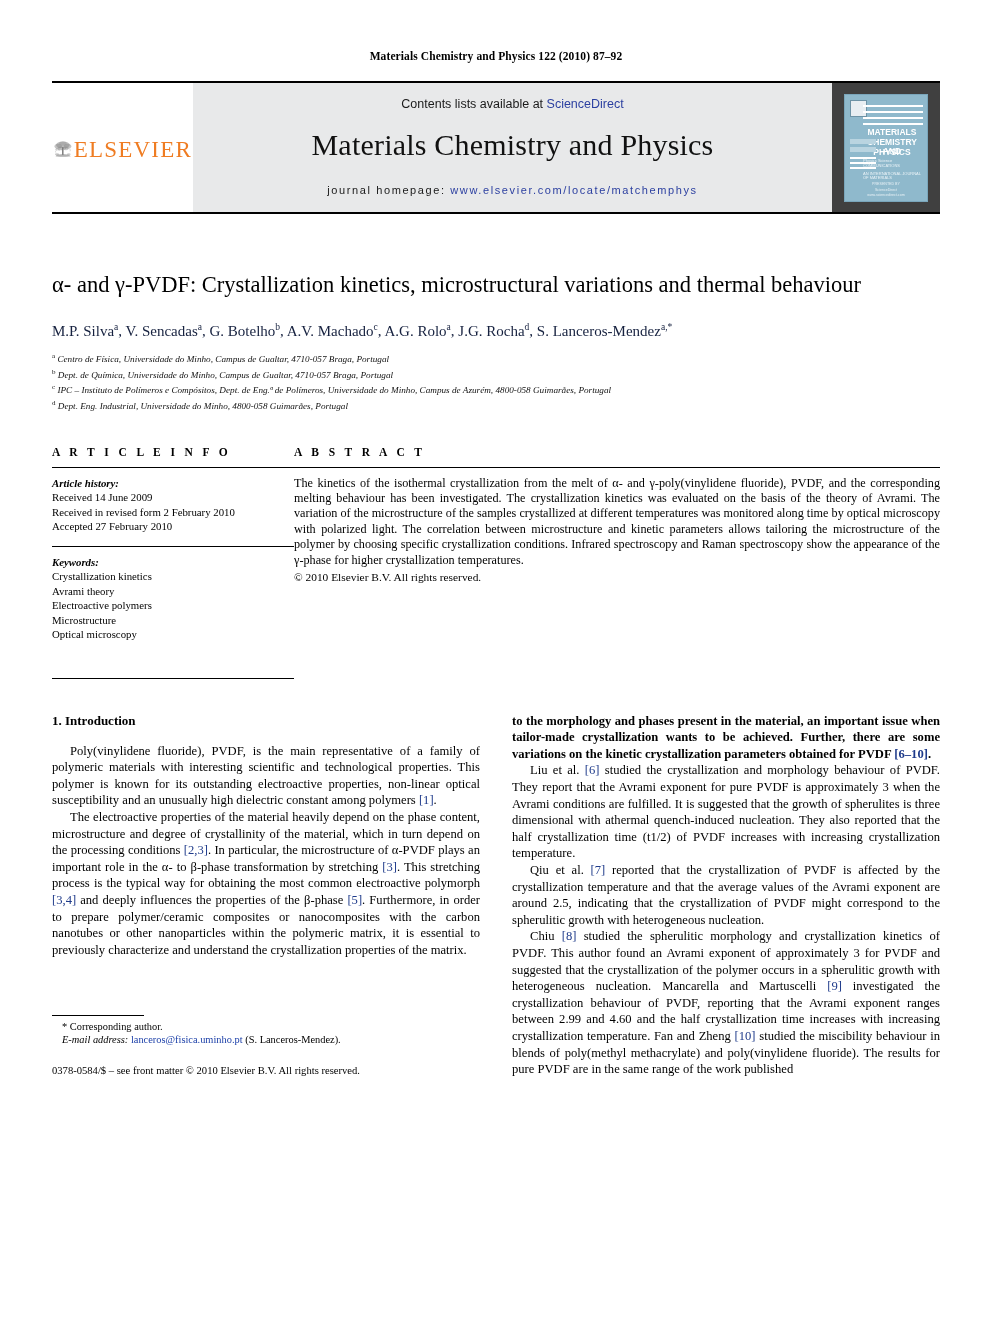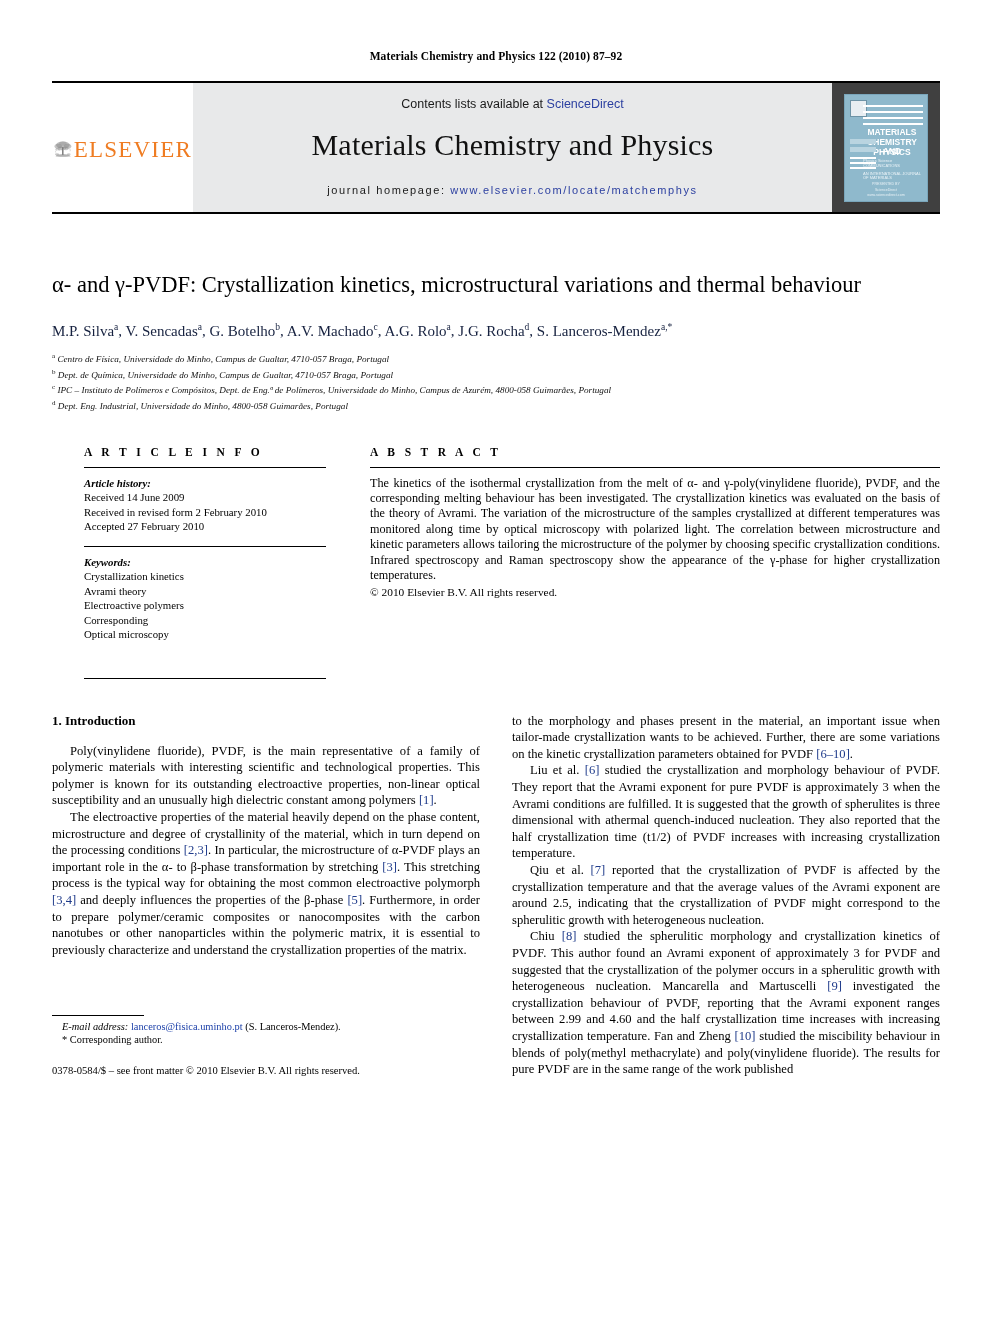--- a/index.html
+++ b/index.html
@@ -195,22 +195,20 @@
     font-size: 9.2px;
     line-height: 12.6px;
     color: #111;
   }
   .affiliations div sup { font-style: normal; font-size: 7px; }
 
   
   .info-abstract {
     margin-top: 33px;
     display: flex;
-    gap: 44px;
-    margin-left: 32px;
   }
   .col-info { width: 242px; flex: 0 0 242px; }
   .col-abstract { flex: 1 1 auto; }
   .sec-head {
     font-family: "Liberation Serif", serif;
     font-weight: bold;
     font-size: 11.5px;
     letter-spacing: 3.4px;
     color: #000;
   }
@@ -400,21 +398,21 @@
       <div class="rule"></div>
       <div class="info-label">Article history:</div>
       <div class="info-line">Received 14 June 2009</div>
       <div class="info-line">Received in revised form 2 February 2010</div>
       <div class="info-line">Accepted 27 February 2010</div>
       <div class="rule-thin"></div>
       <div class="info-label">Keywords:</div>
       <div class="info-line">Crystallization kinetics</div>
       <div class="info-line">Avrami theory</div>
       <div class="info-line">Electroactive polymers</div>
-      <div class="info-line">Corresponding</div>
+      <div class="info-line">Microstructure</div>
       <div class="info-line">Optical microscopy</div>
       <div class="info-bottom-rule"></div>
     </div>
 
     <div class="col-abstract">
       <div class="sec-head">A B S T R A C T</div>
       <div class="rule"></div>
       <div class="abstract-text">The kinetics of the isothermal crystallization from the melt of α- and γ-poly(vinylidene fluoride), PVDF, and the corresponding melting behaviour has been investigated. The crystallization kinetics was evaluated on the basis of the theory of Avrami. The variation of the microstructure of the samples crystallized at different temperatures was monitored along time by optical microscopy with polarized light. The correlation between microstructure and kinetic parameters allows tailoring the microstructure of the polymer by choosing specific crystallization conditions. Infrared spectroscopy and Raman spectroscopy show the appearance of the γ-phase for higher crystallization temperatures.</div>
       <div class="copyright">© 2010 Elsevier B.V. All rights reserved.</div>
     </div>
@@ -422,33 +420,33 @@
 
   <div class="body-cols">
 
     <div class="body-col">
       <div class="section-title">1.  Introduction</div>
       <p>Poly(vinylidene fluoride), PVDF, is the main representative of a family of polymeric materials with interesting scientific and technological properties. This polymer is known for its outstanding electroactive properties, non-linear optical susceptibility and an unusually high dielectric constant among polymers <span class="ref">[1]</span>.</p>
       <p>The electroactive properties of the material heavily depend on the phase content, microstructure and degree of crystallinity of the material, which in turn depend on the processing conditions <span class="ref">[2,3]</span>. In particular, the microstructure of α-PVDF plays an important role in the α- to β-phase transformation by stretching <span class="ref">[3]</span>. This stretching process is the typical way for obtaining the most common electroactive polymorph <span class="ref">[3,4]</span> and deeply influences the properties of the β-phase <span class="ref">[5]</span>. Furthermore, in order to prepare polymer/ceramic composites or nanocomposites with the carbon nanotubes or other nanoparticles within the polymeric matrix, it is essential to previously characterize and understand the crystallization properties of the matrix.</p>
 
       <div class="footnote">
         <div class="footnote-rule"></div>
+        <div class="footnote-line">* Corresponding author.</div>
         <div class="footnote-line">
           <span class="ital">E-mail address:</span>
           <span class="email-link">lanceros@fisica.uminho.pt</span>
           <span>(S. Lanceros-Mendez).</span>
         </div>
-        <div class="footnote-line">* Corresponding author.</div>
         <div class="imprint">
           <div>0378-0584/$ – see front matter © 2010 Elsevier B.V. All rights reserved.</div>
         </div>
       </div>
     </div>
 
     <div class="body-col">
-      <p style="text-indent:0;">to the morphology and phases present in the material, an important issue when tailor-made crystallization wants to be achieved. Further, there are some variations on the kinetic crystallization parameters obtained for PVDF <span class="ref">[6–10]</span>.</p>
+      <p style="text-indent:0;font-weight:bold;">to the morphology and phases present in the material, an important issue when tailor-made crystallization wants to be achieved. Further, there are some variations on the kinetic crystallization parameters obtained for PVDF <span class="ref">[6–10]</span>.</p>
       <p>Liu et al. <span class="ref">[6]</span> studied the crystallization and morphology behaviour of PVDF. They report that the Avrami exponent for pure PVDF is approximately 3 when the Avrami conditions are fulfilled. It is suggested that the growth of spherulites is three dimensional with athermal quench-induced nucleation. They also reported that the half crystallization time (t1/2) of PVDF increases with increasing crystallization temperature.</p>
       <p>Qiu et al. <span class="ref">[7]</span> reported that the crystallization of PVDF is affected by the crystallization temperature and that the average values of the Avrami exponent are around 2.5, indicating that the crystallization of PVDF might correspond to the spherulitic growth with heterogeneous nucleation.</p>
       <p>Chiu <span class="ref">[8]</span> studied the spherulitic morphology and crystallization kinetics of PVDF. This author found an Avrami exponent of approximately 3 for PVDF and suggested that the crystallization of the polymer occurs in a spherulitic growth with heterogeneous nucleation. Mancarella and Martuscelli <span class="ref">[9]</span> investigated the crystallization behaviour of PVDF, reporting that the Avrami exponent ranges between 2.99 and 4.60 and the half crystallization time increases with increasing crystallization temperature. Fan and Zheng <span class="ref">[10]</span> studied the miscibility behaviour in blends of poly(methyl methacrylate) and poly(vinylidene fluoride). The results for pure PVDF are in the same range of the work published</p>
     </div>
   </div>
 
 </div>
 
 </body></html>

